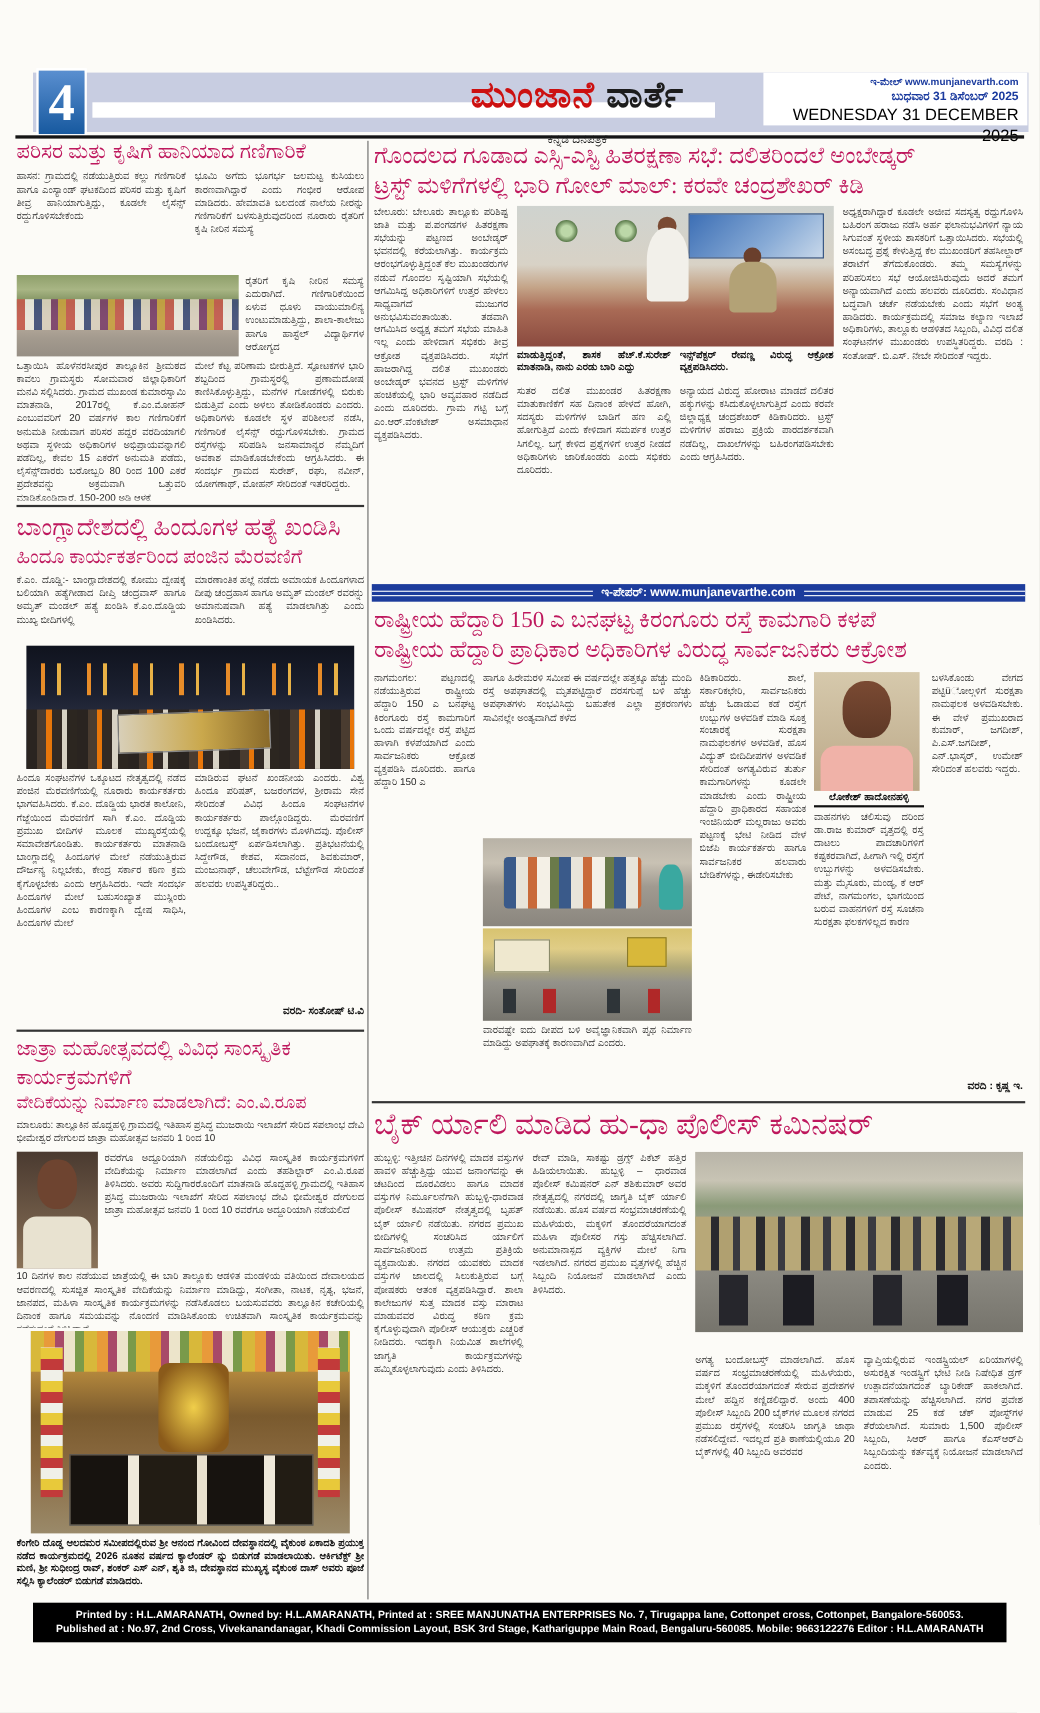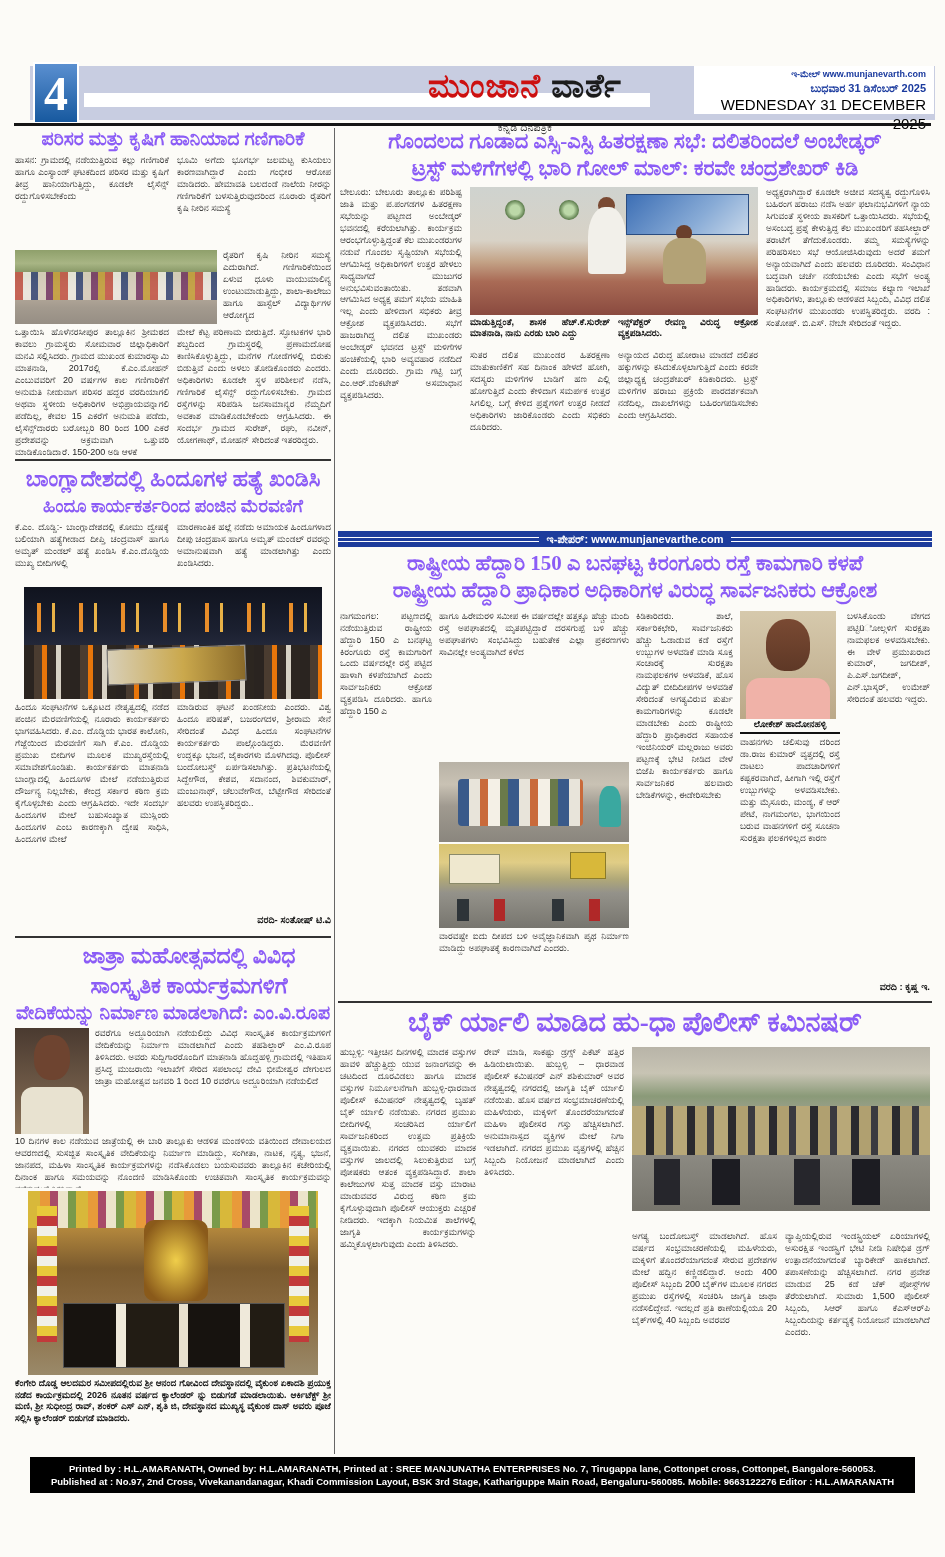--- a/index.html
+++ b/index.html
@@ -21,21 +21,21 @@
   .mi1{font-size:9px;color:#1a3a9e;font-weight:bold;}
   .mi2{font-size:11px;color:#1a3a9e;font-weight:bold;}
   .mi3{font-size:15px;color:#000;font-weight:normal;}
   .rule-top{position:absolute;left:14px;top:123px;width:917px;height:3px;background:#151515;}
   .vdiv{position:absolute;left:334px;top:128px;width:1px;height:1326px;background:#666;}
   .hrL1{position:absolute;left:15px;top:459px;width:316px;height:2px;background:#333;}
   .hrL2{position:absolute;left:15px;top:936px;width:316px;height:2px;background:#333;}
   .hrR1{position:absolute;left:338px;top:1001px;width:594px;height:2px;background:#333;}
   
   .art{position:absolute;overflow:hidden;}
-  .hl{font-weight:bold;text-align:center;color:#8b5cf6;font-family:"Liberation Serif",serif;}
+  .hl{font-weight:normal;color:#be185d;font-family:"Liberation Serif",serif;}
   .bt{font-size:9px;line-height:1.33;text-align:justify;color:#262626;overflow:hidden;}
   .cols2{display:flex;gap:8px;}
   .cols2>div{flex:1;}
   .byline{font-size:9.5px;font-weight:bold;text-align:right;color:#111;}
   .ph{position:relative;overflow:hidden;background:#999;}
   .abs{position:absolute;}
   
   .ph-crowd{background:linear-gradient(180deg,#8fa06b 0%,#a8b584 18%,#7e8f5e 34%,#9b9e8e 44%,#b7ab9c 58%,#a39a8e 78%,#968e84 100%);}
   .ph-crowd .heads{left:0;right:0;top:30%;height:38%;
     background:repeating-linear-gradient(90deg,#c9584a 0 8px,#f4f1e8 8px 16px,#3a4a7a 16px 23px,#e0d6c4 23px 31px,#7a3b69 31px 38px,#caa23c 38px 45px);
@@ -219,22 +219,23 @@
         <div class="bt" style="height:248px;margin-top:3px;">ವಾಹನಗಳು ಚಲಿಸುವು ದರಿಂದ ಡಾ.ರಾಜ ಕುಮಾರ್ ವೃತ್ತದಲ್ಲಿ ರಸ್ತೆ ದಾಟಲು ಪಾದಚಾರಿಗಳಿಗೆ ಕಷ್ಟಕರವಾಗಿದೆ, ಹೀಗಾಗಿ ಇಲ್ಲಿ ರಸ್ತೆಗೆ ಉಬ್ಬುಗಳನ್ನು ಅಳವಡಿಸಬೇಕು. ಮತ್ತು ಮೈಸೂರು, ಮಂಡ್ಯ, ಕೆ ಆರ್ ಪೇಟೆ, ನಾಗಮಂಗಲ, ಭಾಗಯಿಂದ ಬರುವ ವಾಹನಗಳಿಗೆ ರಸ್ತೆ ಸೂಚನಾ ಸುರಕ್ಷತಾ ಫಲಕಗಳಿಲ್ಲದ ಕಾರಣ</div>
       </div>
       <div style="flex:1;display:flex;flex-direction:column;">
         <div class="bt" style="flex:1;">ಬಳಸಿಕೊಂಡು ವೇಗದ ಪಟ್ಟಿüೋಲ್ಗಳಿಗೆ ಸುರಕ್ಷತಾ ನಾಮಫಲಕ ಅಳವಡಿಸಬೇಕು. ಈ ವೇಳೆ ಪ್ರಮುಖರಾದ ಕುಮಾರ್, ಜಗದೀಶ್, ಪಿ.ಎಸ್.ಜಗದೀಶ್, ಎನ್.ಭಾಸ್ಕರ್, ಉಮೇಶ್ ಸೇರಿದಂತೆ ಹಲವರು ಇದ್ದರು.</div>
         <div class="byline">ವರದಿ : ಕೃಷ್ಣ ಇ.</div>
       </div>
     </div>
   </section>
 
   <section class="art" style="left:15px;top:941px;width:316px;height:512px;">
-    <div class="hl" style="font-size:22px;line-height:1.35;margin-left:32px;">ಜಾತ್ರಾ ಮಹೋತ್ಸವದಲ್ಲಿ ವಿವಿಧ ಸಾಂಸ್ಕೃತಿಕ ಕಾರ್ಯಕ್ರಮಗಳಿಗೆ</div>
-    <div class="hl" style="font-size:19px;line-height:1.35;">ವೇದಿಕೆಯನ್ನು ನಿರ್ಮಾಣ ಮಾಡಲಾಗಿದೆ: ಎಂ.ವಿ.ರೂಪ</div>
+    <div class="hl" style="font-size:19px;line-height:1.35;">ಜಾತ್ರಾ ಮಹೋತ್ಸವದಲ್ಲಿ ವಿವಿಧ ಸಾಂಸ್ಕೃತಿಕ ಕಾರ್ಯಕ್ರಮಗಳಿಗೆ</div>
+    <div class="hl" style="font-size:16px;line-height:1.35;">ವೇದಿಕೆಯನ್ನು ನಿರ್ಮಾಣ ಮಾಡಲಾಗಿದೆ: ಎಂ.ವಿ.ರೂಪ</div>
+    <div class="bt" style="height:28px;margin-top:3px;">ಮಾಲೂರು: ತಾಲ್ಲೂಕಿನ ಹೊದ್ದಹಳ್ಳಿ ಗ್ರಾಮದಲ್ಲಿ ಇತಿಹಾಸ ಪ್ರಸಿದ್ಧ ಮುಜರಾಯಿ ಇಲಾಖೆಗೆ ಸೇರಿದ ಸಪಲಾಂಭ ದೇವಿ ಭೀಮೇಶ್ವರ ದೇಗುಲದ ಜಾತ್ರಾ ಮಹೋತ್ಸವ ಜನವರಿ 1 ರಿಂದ 10</div>
     <div style="display:flex;gap:6px;margin-top:2px;">
       <div class="ph ph-pwoman" style="width:74px;height:106px;flex:none;">
         <div class="abs head"></div>
         <div class="abs coat"></div>
       </div>
       <div class="bt" style="flex:1;height:106px;">ರವರೆಗೂ ಅದ್ದೂರಿಯಾಗಿ ನಡೆಯಲಿದ್ದು ವಿವಿಧ ಸಾಂಸ್ಕೃತಿಕ ಕಾರ್ಯಕ್ರಮಗಳಿಗೆ ವೇದಿಕೆಯನ್ನು ನಿರ್ಮಾಣ ಮಾಡಲಾಗಿದೆ ಎಂದು ತಹಶಿಲ್ದಾರ್ ಎಂ.ವಿ.ರೂಪ ತಿಳಿಸಿದರು. ಅವರು ಸುದ್ದಿಗಾರರೊಂದಿಗೆ ಮಾತನಾಡಿ ಹೊದ್ದಹಳ್ಳಿ ಗ್ರಾಮದಲ್ಲಿ ಇತಿಹಾಸ ಪ್ರಸಿದ್ಧ ಮುಜರಾಯಿ ಇಲಾಖೆಗೆ ಸೇರಿದ ಸಪಲಾಂಭ ದೇವಿ ಭೀಮೇಶ್ವರ ದೇಗುಲದ ಜಾತ್ರಾ ಮಹೋತ್ಸವ ಜನವರಿ 1 ರಿಂದ 10 ರವರೆಗೂ ಅದ್ದೂರಿಯಾಗಿ ನಡೆಯಲಿದೆ</div>
     </div>
     <div class="bt" style="height:52px;margin-top:2px;">10 ದಿನಗಳ ಕಾಲ ನಡೆಯುವ ಜಾತ್ರೆಯಲ್ಲಿ ಈ ಬಾರಿ ತಾಲ್ಲೂಕು ಆಡಳಿತ ಮಂಡಳಿಯ ವತಿಯಿಂದ ದೇವಾಲಯದ ಆವರಣದಲ್ಲಿ ಸುಸಜ್ಜಿತ ಸಾಂಸ್ಕೃತಿಕ ವೇದಿಕೆಯನ್ನು ನಿರ್ಮಾಣ ಮಾಡಿದ್ದು, ಸಂಗೀತಾ, ನಾಟಕ, ನೃತ್ಯ, ಭಜನೆ, ಜಾನಪದ, ಮಹಿಳಾ ಸಾಂಸ್ಕೃತಿಕ ಕಾರ್ಯಕ್ರಮಗಳನ್ನು ನಡೆಸಿಕೊಡಲು ಬಯಸುವವರು ತಾಲ್ಲೂಕಿನ ಕಚೇರಿಯಲ್ಲಿ ದಿನಾಂಕ ಹಾಗೂ ಸಮಯವನ್ನು ನೊಂದಣಿ ಮಾಡಿಸಿಕೊಂಡು ಉಚಿತವಾಗಿ ಸಾಂಸ್ಕೃತಿಕ ಕಾರ್ಯಕ್ರಮವನ್ನು ನಡೆಸುವಂತೆ ತಿಳಿಸಿದ್ದಾರೆ.</div>
     <div class="ph ph-temple" style="width:290px;height:184px;margin:3px auto;">
       <div class="abs fl"></div>

